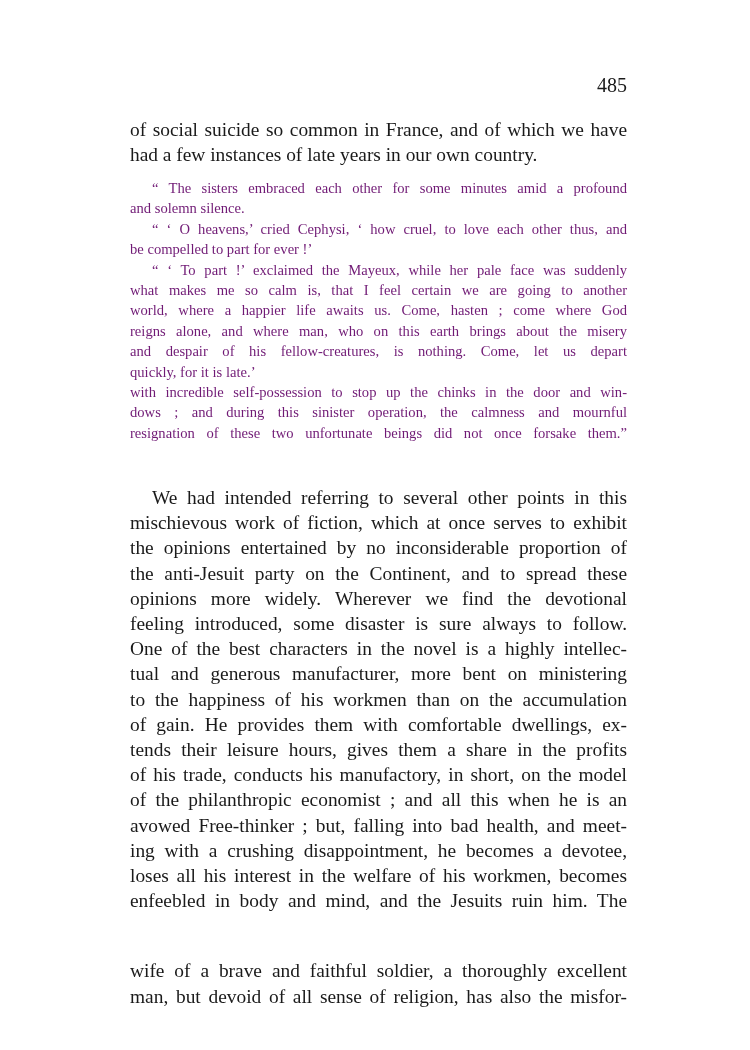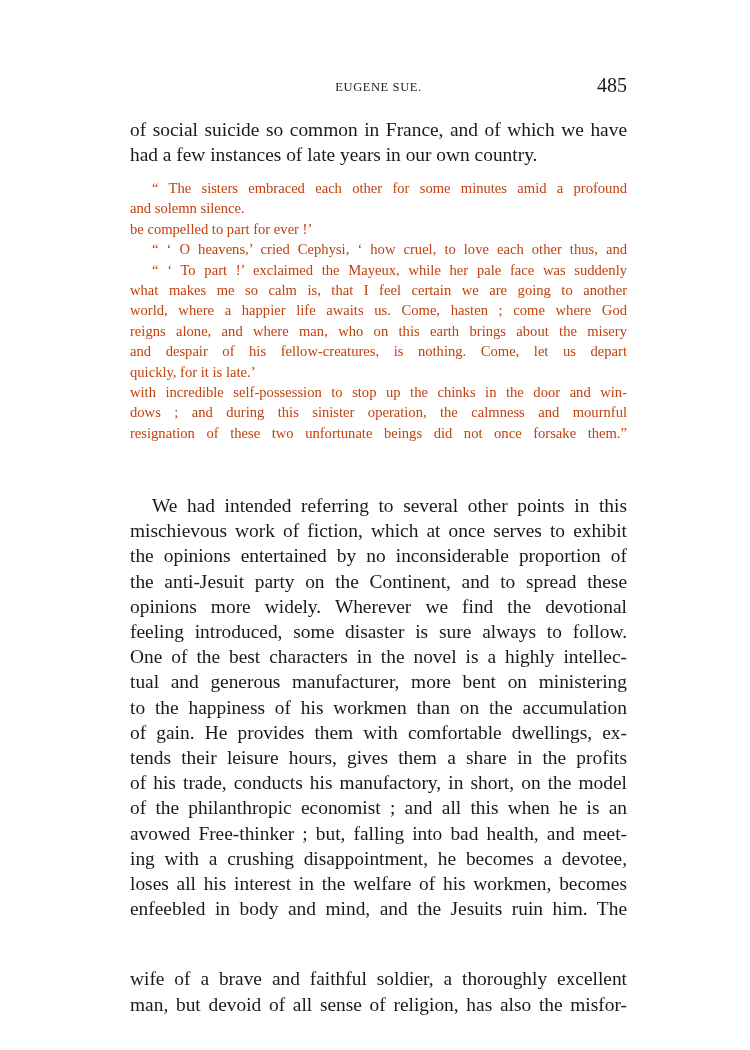--- a/index.html
+++ b/index.html
@@ -69,51 +69,50 @@
       left: 0;
       width: 497px;
     }
     .quote {
       position: absolute;
       top: 178px;
       left: 0;
       width: 497px;
       font-size: 14.6px;
       line-height: 20.4px;
-      color: #c2410c;
+      color: #701a75;
     }
     .quote .indent { padding-left: 22px; }
     .main {
       position: absolute;
       top: 485px;
       left: 0;
       width: 497px;
     }
-    .main .indent { padding-left: 22px; margin-top: 8px; }
+    .main .indent { padding-left: 22px; }
   </style>
 </head>
 <body>
 
 <div class="page">
 
   <div class="running-head">
-    <div class="running-title">EUGENE SUE.</div>
     <div class="page-number">485</div>
   </div>
 
   <div class="intro body-text">
     <span class="line" style="white-space: normal;">of social suicide so common in France, and of which we have</span>
     <span class="line last" style="white-space: normal;">had a few instances of late years in our own country.</span>
   </div>
 
   <div class="quote">
     <span class="line indent" style="white-space: normal;">“ The sisters embraced each other for some minutes amid a profound</span>
     <span class="line last" style="white-space: normal;">and solemn silence.</span>
+    <span class="line indent" style="white-space: normal;">“ ‘ O heavens,’ cried Cephysi, ‘ how cruel, to love each other thus, and</span>
     <span class="line last" style="white-space: normal;">be compelled to part for ever !’</span>
-    <span class="line indent" style="white-space: normal;">“ ‘ O heavens,’ cried Cephysi, ‘ how cruel, to love each other thus, and</span>
     <span class="line indent" style="white-space: normal;">“ ‘ To part !’ exclaimed the Mayeux, while her pale face was suddenly</span>
     <span class="line" style="white-space: normal;">what makes me so calm is, that I feel certain we are going to another</span>
     <span class="line" style="white-space: normal;">world, where a happier life awaits us.  Come, hasten ; come where God</span>
     <span class="line" style="white-space: normal;">reigns alone, and where man, who on this earth brings about the misery</span>
     <span class="line" style="white-space: normal;">and despair of his fellow-creatures, is nothing.  Come, let us depart</span>
     <span class="line last" style="white-space: normal;">quickly, for it is late.’</span>
     <span class="line" style="white-space: normal;">with incredible self-possession to stop up the chinks in the door and win-</span>
     <span class="line" style="white-space: normal;">dows ; and during this sinister operation, the calmness and mournful</span>
     <span class="line" style="white-space: normal;">resignation of these two unfortunate beings did not once forsake them.”</span>
   </div>

